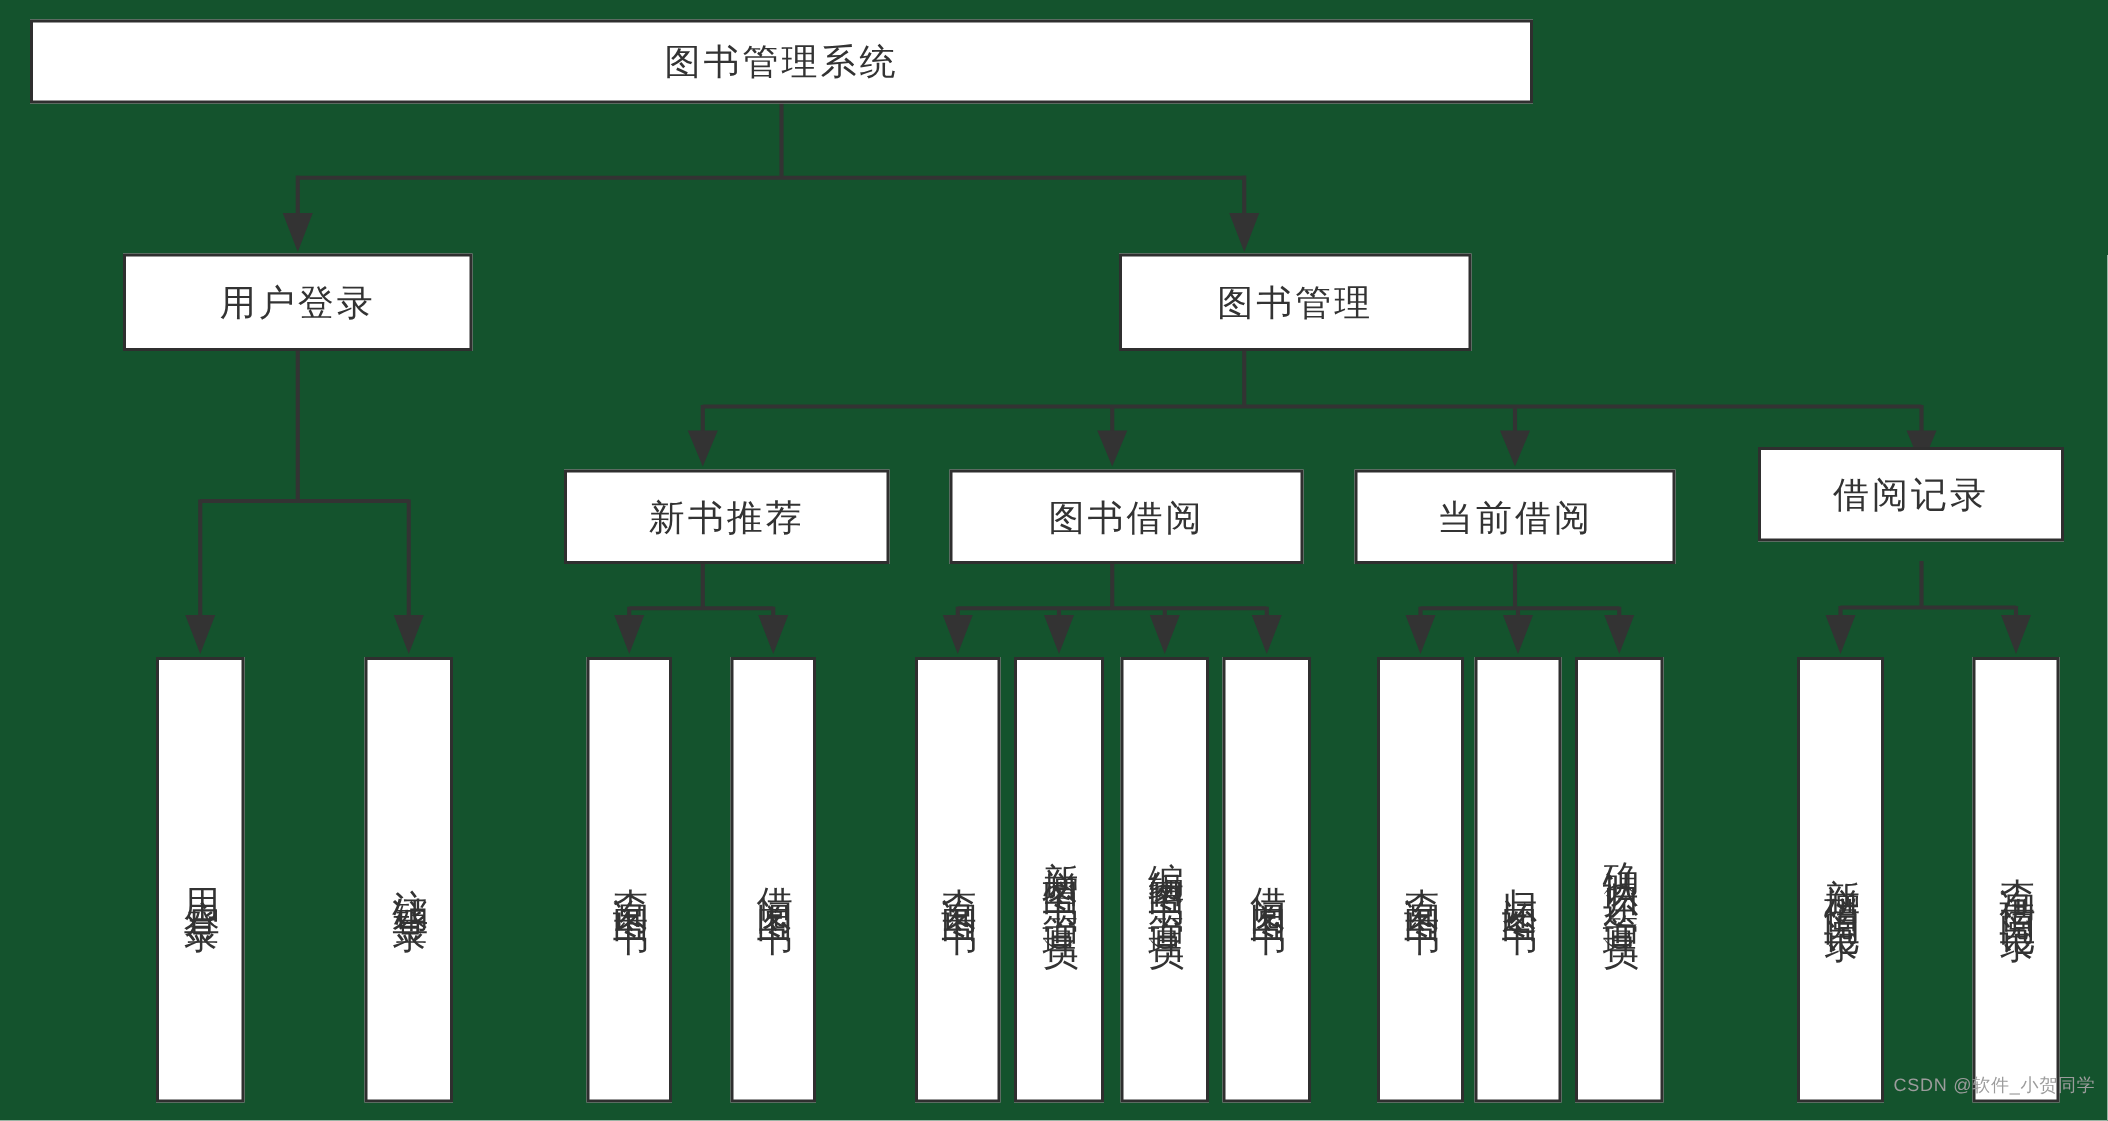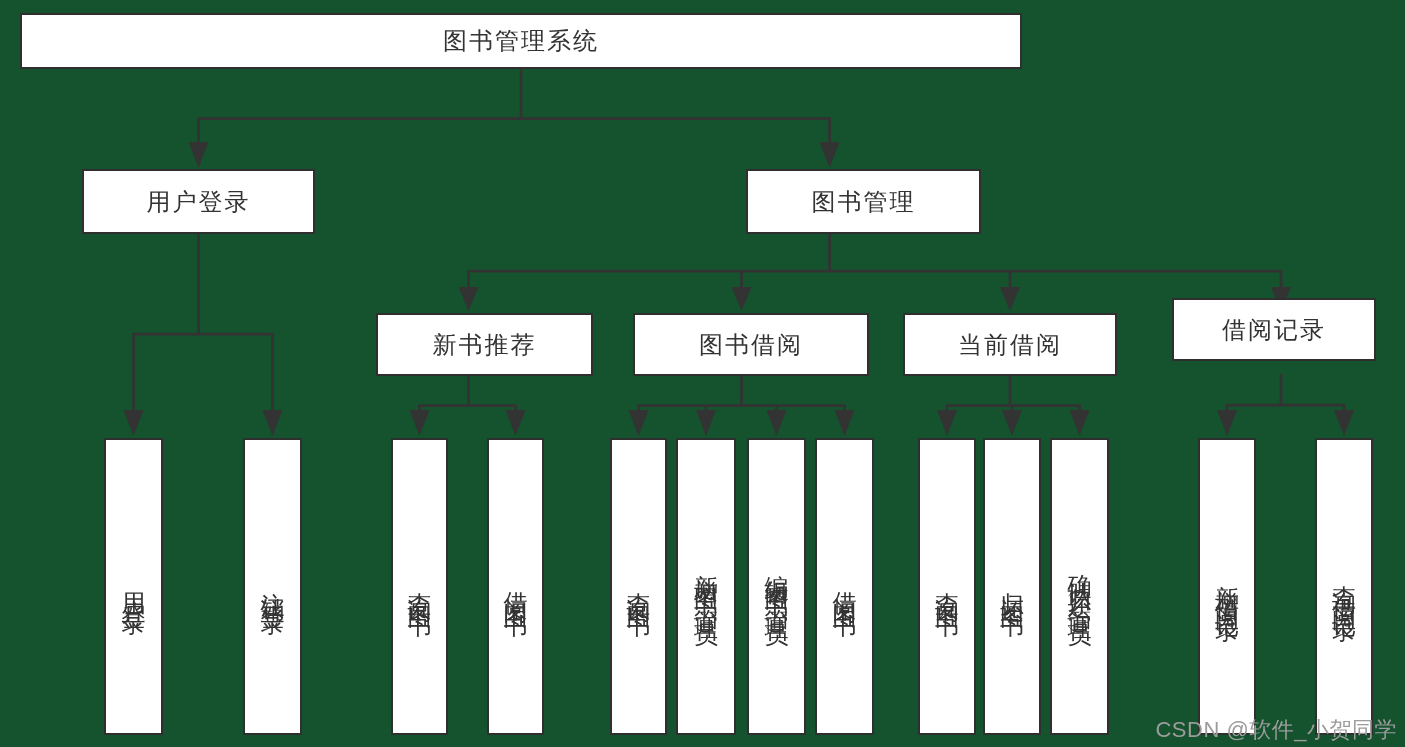--- a/index.html
+++ b/index.html
@@ -42,21 +42,21 @@
     font-size: 24px;
     letter-spacing: 7px;
     line-height: 1;
     white-space: nowrap;
     color: #333333;
   }
   .watermark {
     position: absolute;
     top: 715px;
     right: 8px;
-    font-size: 22px;
+    font-size: 12px;
     color: #9c9c9c;
     letter-spacing: 0.5px;
     white-space: nowrap;
     z-index: 3;
   }
 </style>
 </head>
 <body>
 
 <div class="stage">

